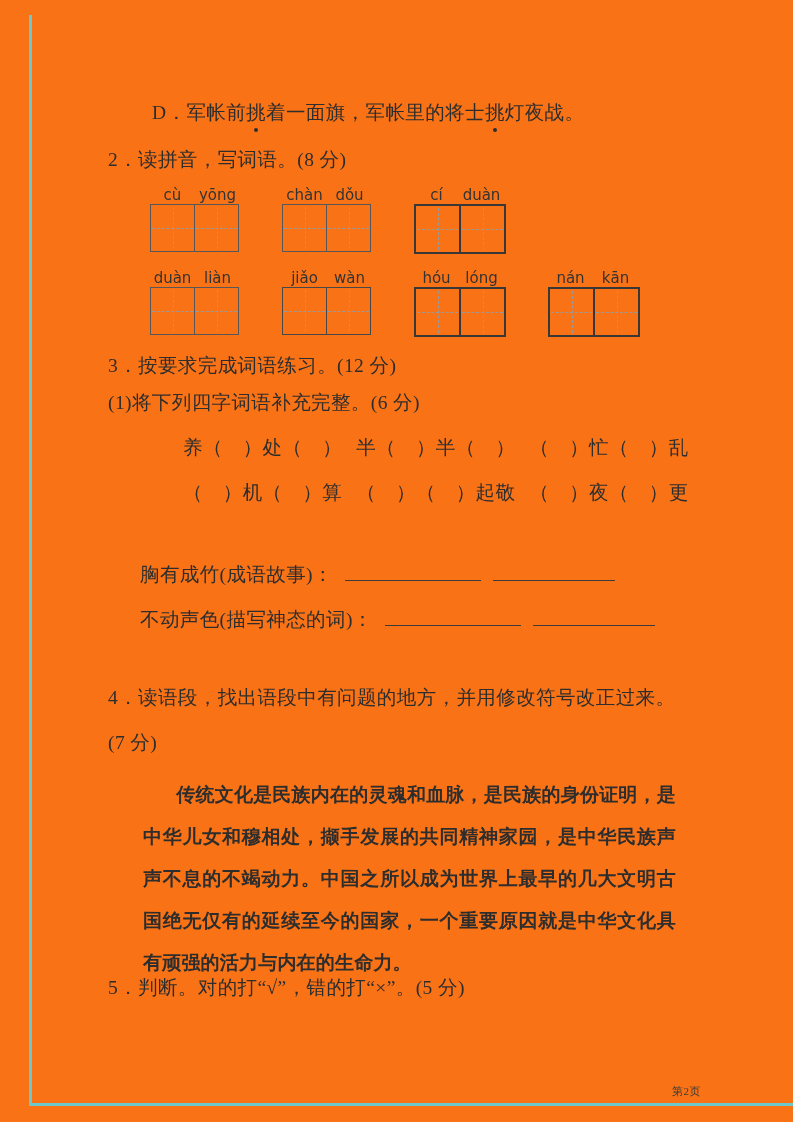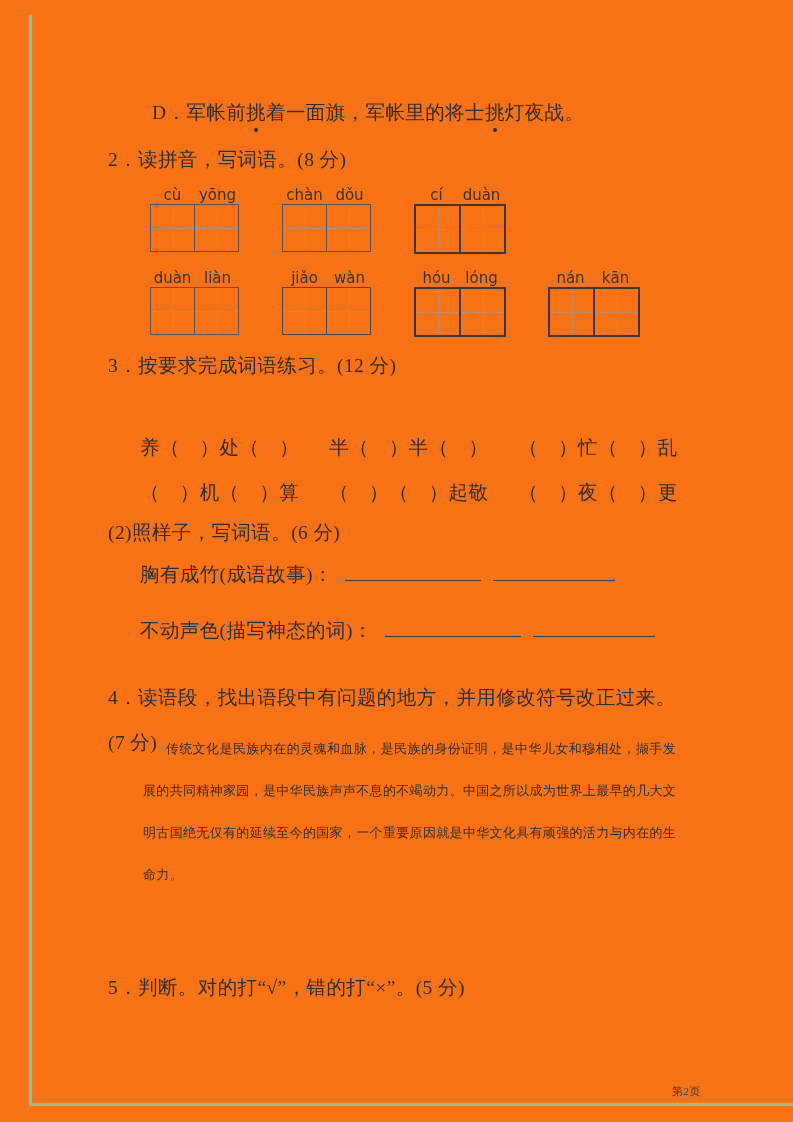--- a/index.html
+++ b/index.html
@@ -34,36 +34,36 @@
   .grid-group.heavy{border-width:2.2px;border-color:#383838;}
   .grid-cell{width:43px;height:46px;position:relative;}
   .grid-cell + .grid-cell{border-left:1.4px solid #575757;}
   .grid-group.med .grid-cell + .grid-cell{border-left-width:1.7px;border-left-color:#474747;}
   .grid-group.heavy .grid-cell + .grid-cell{border-left-width:2.2px;border-left-color:#383838;}
   .grid-cell::before{content:"";position:absolute;left:50%;top:2px;bottom:2px;width:0;border-left:1px dashed #9a9a9a;}
   .grid-cell::after{content:"";position:absolute;top:50%;left:1px;right:1px;height:0;border-top:1px dashed #9a9a9a;}
 
   
   .fill-lines{left:140px;top:434px;}
-  .fill-line{display:flex;gap:30px;font-size:19.5px;line-height:27px;letter-spacing:0.4px;white-space:nowrap;}
+  .fill-line{display:flex;gap:14px;font-size:19.5px;line-height:27px;letter-spacing:0.4px;white-space:nowrap;margin-left:43px;}
   .fill-line + .fill-line{margin-top:18px;}
 
   .example-items{left:140px;top:562px;}
   .example-item{font-size:19.5px;line-height:26px;letter-spacing:0.4px;white-space:nowrap;}
-  .example-item + .example-item{margin-top:30px;}
+  .example-item + .example-item{margin-top:19px;}
   .blank{display:inline-block;height:15px;border-bottom:1.6px solid #3c3c3c;vertical-align:baseline;margin-left:12px;}
   .blank.b1{width:136px;}
   .blank.b2{width:122px;}
 
   
   .q4-score{left:108px;top:730px;width:566px;text-align:left;}
   .q4-para{
-    left:143px;top:728px;width:533px;
-    font-size:13px;line-height:42px;letter-spacing:0.2px;
-    text-align:justify;text-indent:1.75em;
+    left:143px;top:774px;width:533px;
+    font-size:19px;line-height:42px;letter-spacing:0.2px;
+    text-align:justify;text-indent:1.75em;font-weight:bold;
   }
 
   .footer{left:672px;top:1082px;font-size:11px;line-height:18px;color:#3a3a3a;letter-spacing:0.5px;}
 </style>
 </head>
 <body>
 
 <div class="page">
 
   <div class="frame-left"></div>
@@ -147,35 +147,35 @@
         </div>
         <div class="grid-group heavy">
           <div class="grid-cell"></div>
           <div class="grid-cell"></div>
         </div>
       </div>
     </div>
   </div>
 
   <div class="abs t" style="left:108px;top:353px;">3．按要求完成词语练习。(12 分)</div>
+  <div class="abs t" style="left:108px;top:390px;">(1)将下列四字词语补充完整。(6 分)</div>
 
   <div class="abs fill-lines">
     <div class="fill-line">
       <span>养（　）处（　）</span>
       <span>半（　）半（　）</span>
       <span>（　）忙（　）乱</span>
     </div>
     <div class="fill-line">
       <span>（　）机（　）算</span>
       <span>（　）（　）起敬</span>
       <span>（　）夜（　）更</span>
     </div>
   </div>
 
-  <div class="abs t" style="left:108px;top:520px;">(2)照样子，写词语。(6 分)</div>
 
   <div class="abs example-items">
     <div class="example-item">
       <span>胸有成竹(成语故事)：</span><span class="blank b1"></span><span class="blank b2"></span>
     </div>
     <div class="example-item">
       <span>不动声色(描写神态的词)：</span><span class="blank b1"></span><span class="blank b2"></span>
     </div>
   </div>
 

